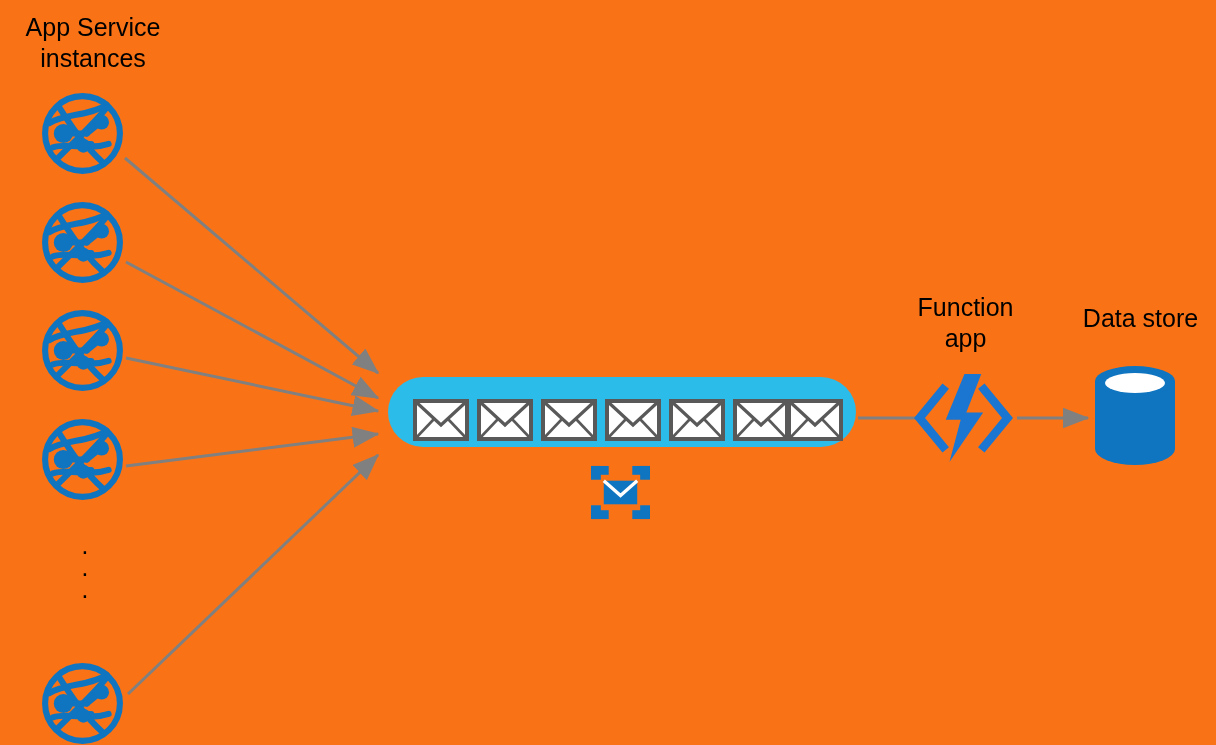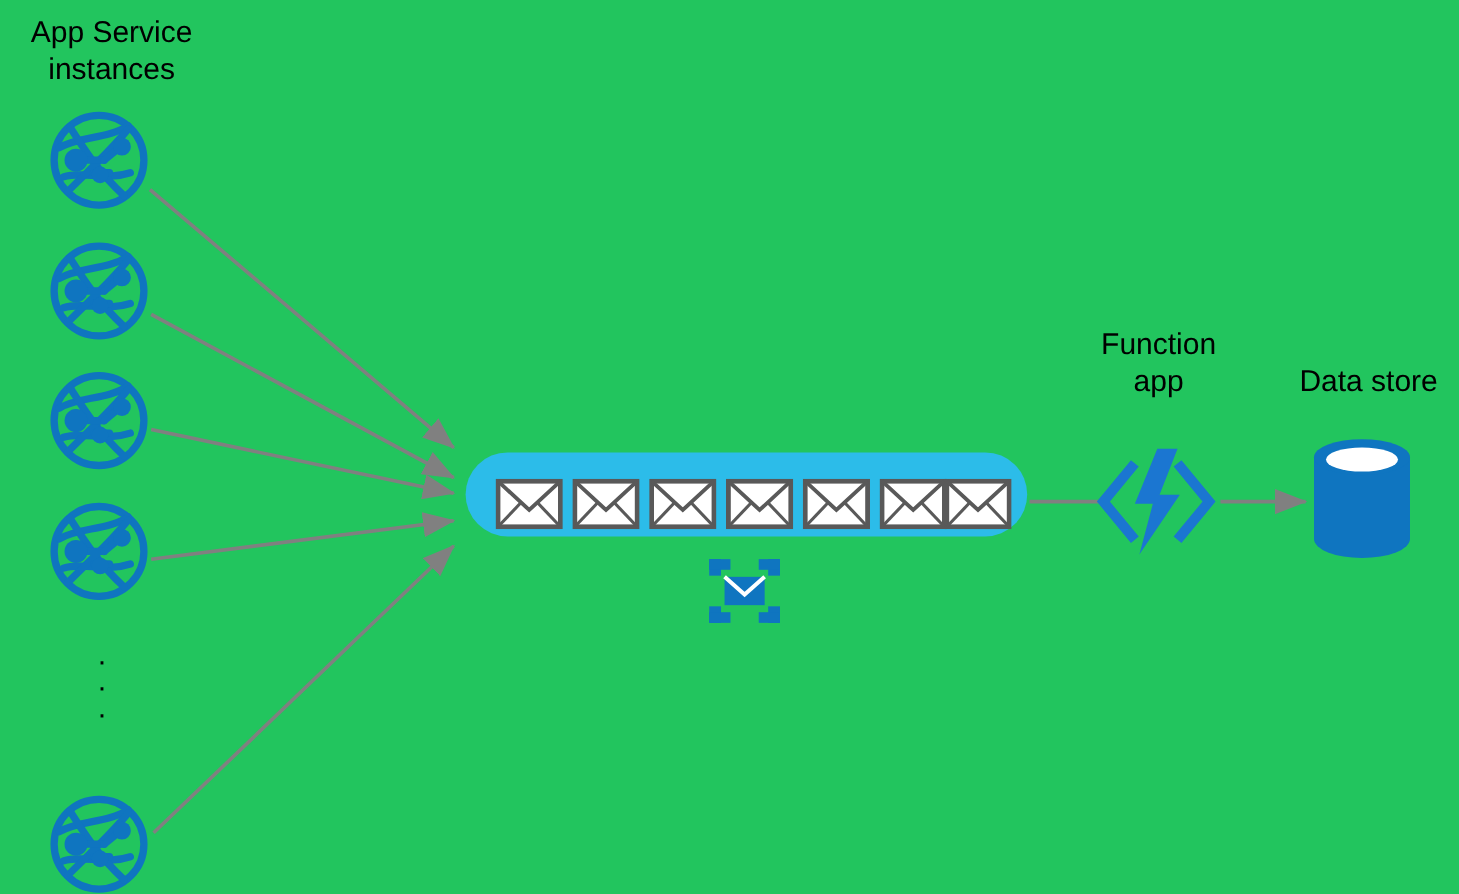--- a/index.html
+++ b/index.html
@@ -7,21 +7,21 @@
     padding: 0;
     background: #ffffff;
   }
   body {
     font-family: "Liberation Sans", sans-serif;
   }
   #diagram-root {
     position: relative;
     width: 1216px;
     height: 745px;
-    background: #22c55e;
+    background: #f97316;
     overflow: hidden;
   }
   #diagram-svg {
     position: absolute;
     top: 0;
     left: 0;
     width: 1216px;
     height: 745px;
   }
   .diagram-label {
@@ -39,21 +39,21 @@
     width: 170px;
     text-align: center;
   }
   #label-service-bus {
     left: 525px;
     top: 537px;
     width: 190px;
   }
   #label-function-app {
     left: 893px;
-    top: 272px;
+    top: 292px;
     width: 145px;
   }
   #label-data-store {
     left: 1063px;
     top: 303px;
     width: 155px;
   }
   .ellipsis-dots {
     position: absolute;
     left: 78px;

